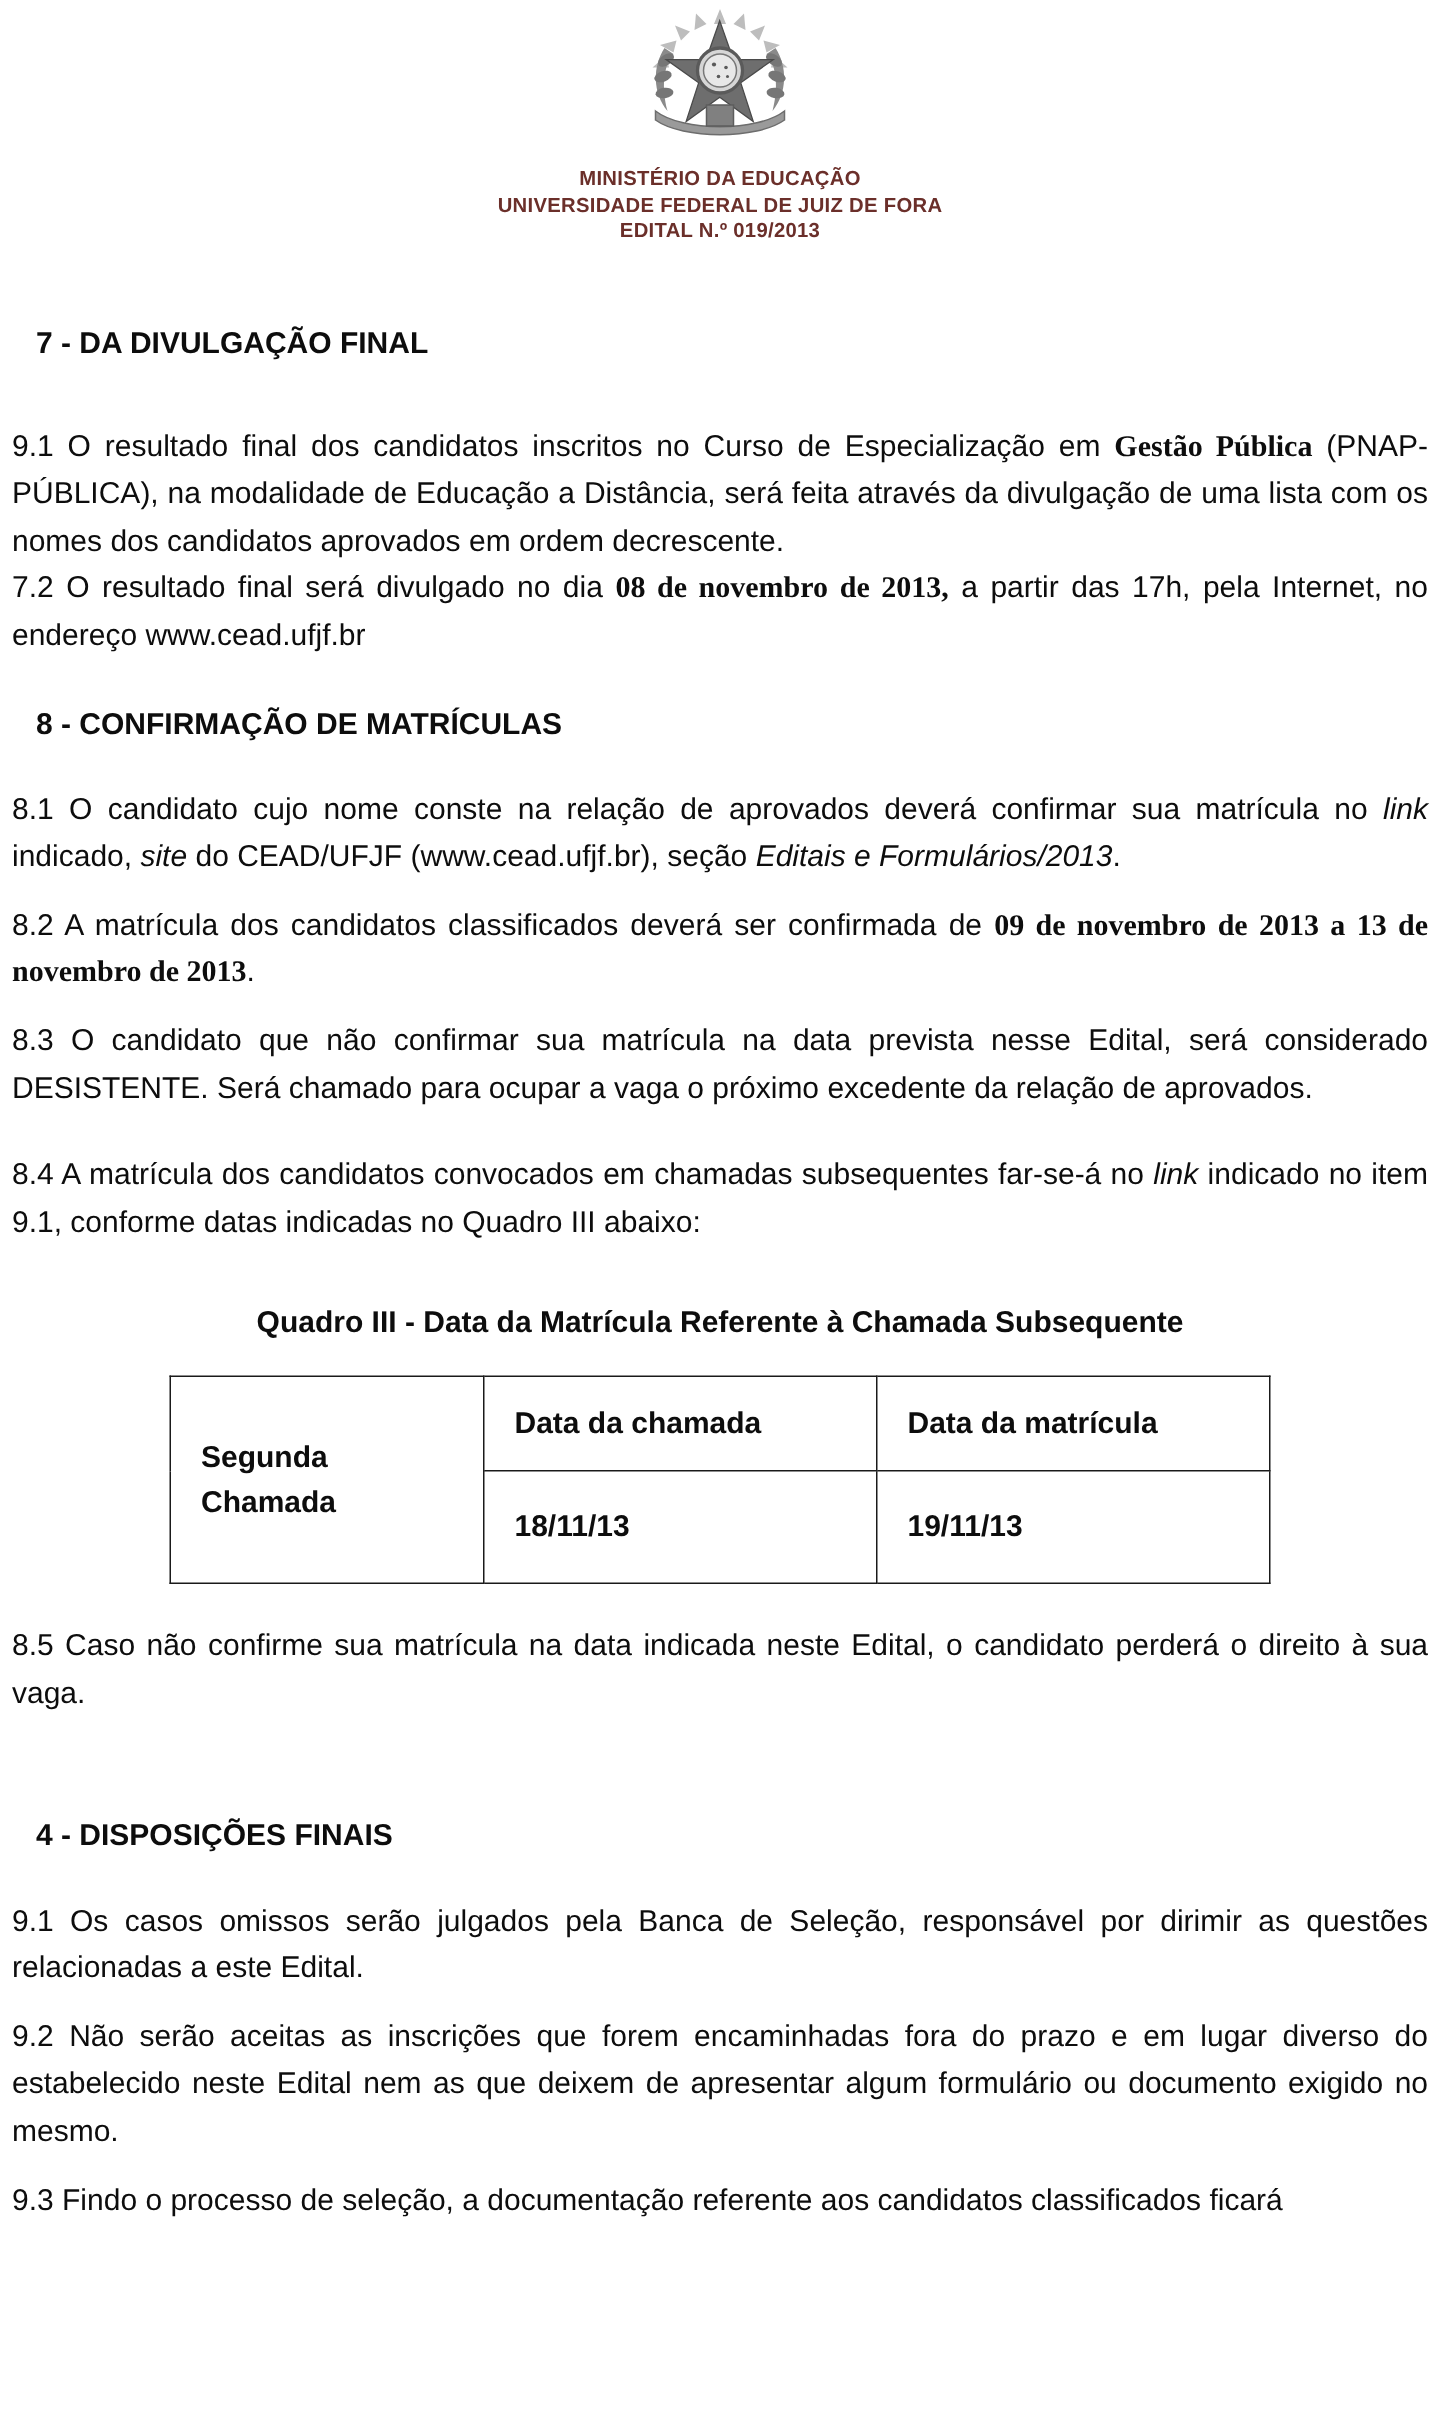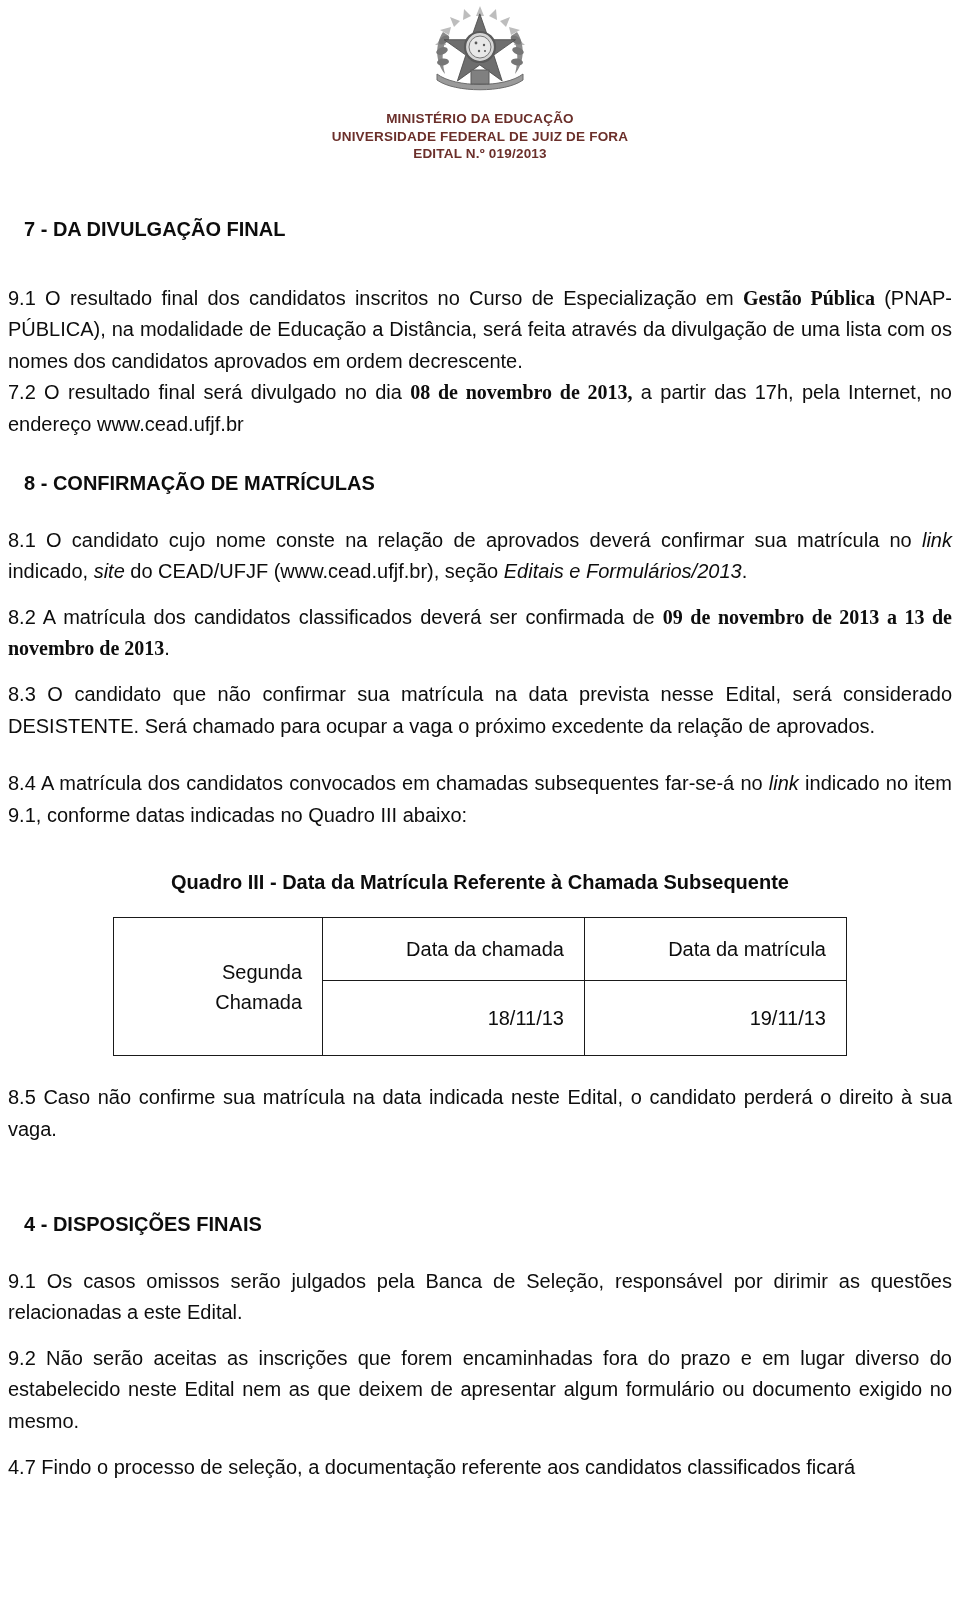--- a/index.html
+++ b/index.html
@@ -84,24 +84,25 @@
     margin-top: 22px;
   }
   table.quadro {
     border-collapse: collapse;
     width: 610px;
     table-layout: fixed;
   }
   table.quadro td {
     border: 1.6px solid #1a1a1a;
     font-size: 20px;
-    text-align: right;
+    text-align: left;
     vertical-align: middle;
     padding: 6px 20px;
     line-height: 1.5;
+    font-weight: bold;
   }
   td.col-chamada { width: 168px; }
   td.col-data    { width: 221px; }
   td.cell-head   { height: 50px; }
   td.cell-val    { height: 62px; }
 </style>
 </head>
 <body>
 
 <div class="doc-header">
@@ -227,15 +228,15 @@
   <div class="gap-sm"></div>
 
   <p class="para">9.1 Os casos omissos serão julgados pela Banca de Seleção, responsável por dirimir as questões relacionadas a este Edital.</p>
 
   <div class="gap-sm"></div>
 
   <p class="para">9.2 Não serão aceitas as inscrições que forem encaminhadas fora do prazo e em lugar diverso do estabelecido neste Edital nem as que deixem de apresentar algum formulário ou documento exigido no mesmo.</p>
 
   <div class="gap-sm"></div>
 
-  <p class="para nojust">4.7 Findo o processo de seleção, a documentação referente aos candidatos classificados ficará</p>
+  <p class="para nojust">9.3 Findo o processo de seleção, a documentação referente aos candidatos classificados ficará</p>
 
 </div>
 
 </body></html>

